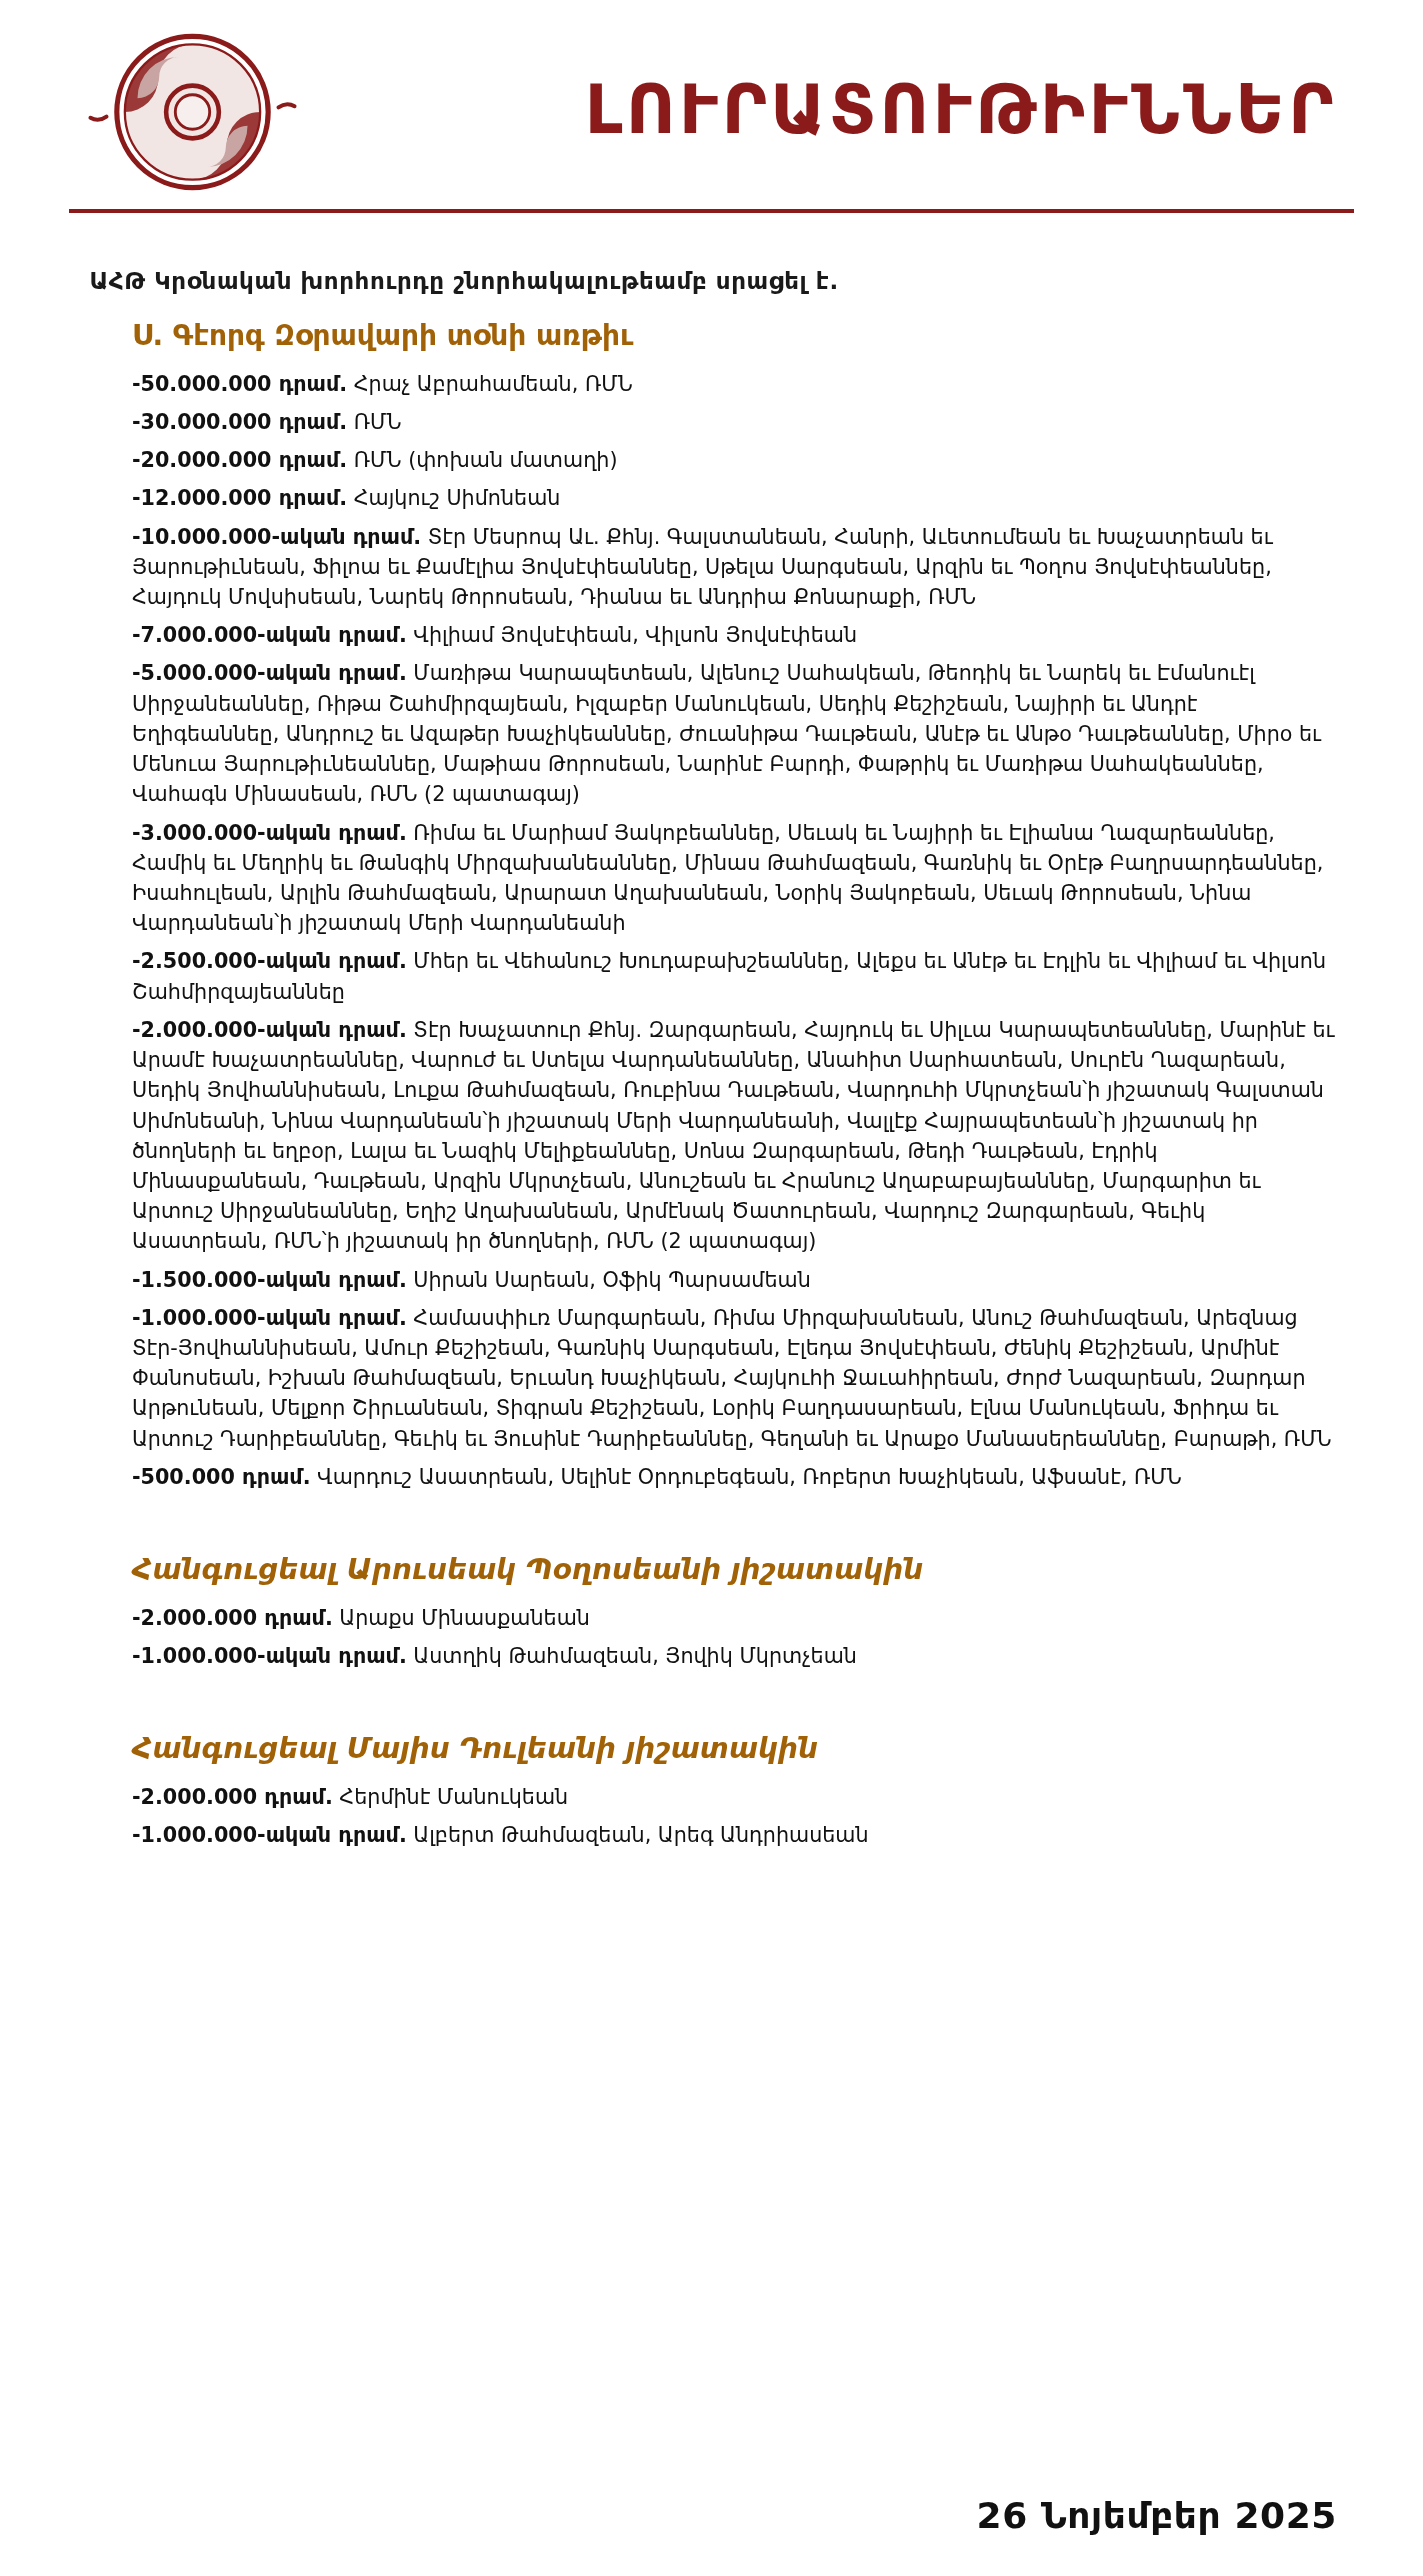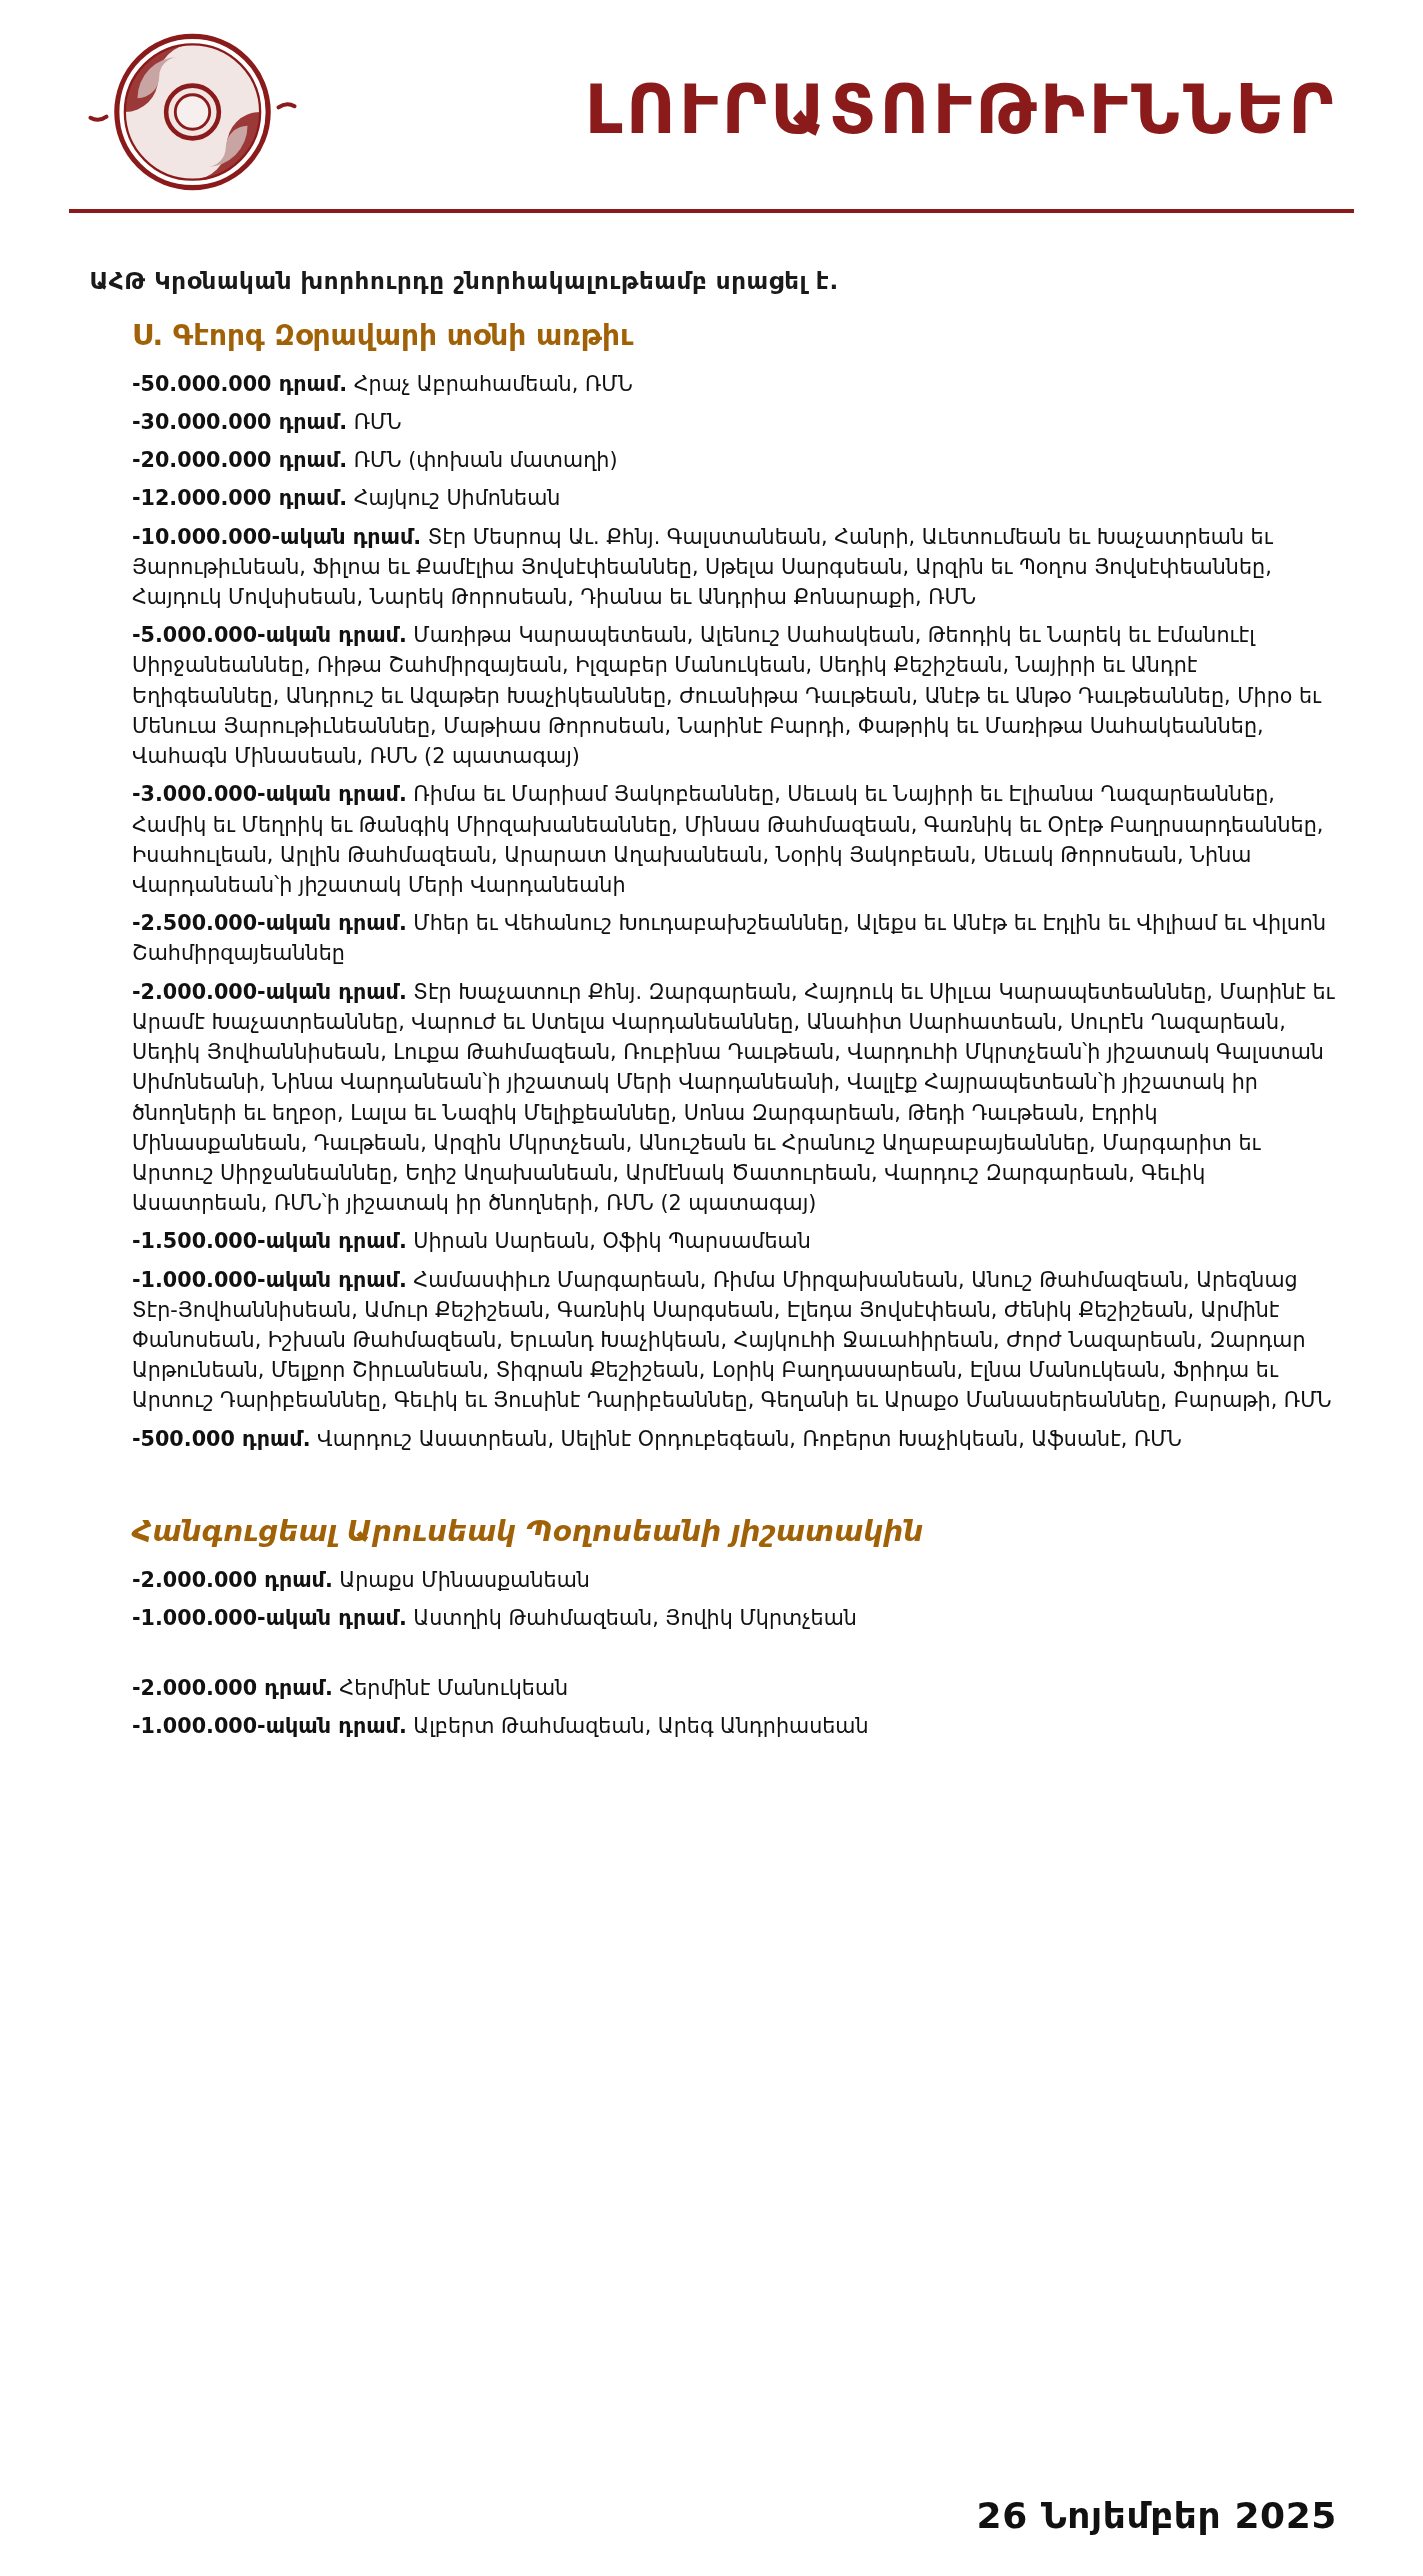--- a/index.html
+++ b/index.html
@@ -140,40 +140,42 @@
 
     <div class="intro">ԱՀԹ Կրօնական խորհուրդը շնորհակալութեամբ սրացել է.</div>
 
     <div class="section">
       <div class="section-heading">Ս. Գէորգ Զօրավարի տօնի առթիւ</div>
       <p class="entry"><span class="amt">-50.000.000 դրամ.</span> <span>Հրաչ Աբրահամեան, ՌՄՆ</span></p>
       <p class="entry"><span class="amt">-30.000.000 դրամ.</span> <span>ՌՄՆ</span></p>
       <p class="entry"><span class="amt">-20.000.000 դրամ.</span> <span>ՌՄՆ (փոխան մատաղի)</span></p>
       <p class="entry"><span class="amt">-12.000.000 դրամ.</span> <span>Հայկուշ Սիմոնեան</span></p>
       <p class="entry"><span class="amt">-10.000.000-ական դրամ.</span> <span>Տէր Մեսրոպ Աւ. Քհնյ. Գալստանեան, Հանրի, Աւետումեան եւ Խաչատրեան եւ Յարութիւնեան, Ֆիլոա եւ Քամէլիա Յովսէփեաննեը, Սթելա Սարգսեան, Արզին եւ Պօղոս Յովսէփեաննեը, Հայդուկ Մովսիսեան, Նարեկ Թորոսեան, Դիանա եւ Անդրիա Քոնարաքի, ՌՄՆ</span></p>
+      <p class="entry"><span class="amt">-7.000.000-ական դրամ.</span> <span>Վիլիամ Յովսէփեան, Վիլսոն Յովսէփեան</span></p>
       <p class="entry"><span class="amt">-5.000.000-ական դրամ.</span> <span>Մառիթա Կարապետեան, Ալենուշ Սահակեան, Թեոդիկ եւ Նարեկ եւ Էմանուէլ Սիրջանեաննեը, Ռիթա Շահմիրզայեան, Իլզաբեր Մանուկեան, Սեդիկ Քեշիշեան, Նայիրի եւ Անդրէ Եղիգեաննեը, Անդրուշ եւ Ազաթեր Խաչիկեաննեը, Ժուանիթա Դաւթեան, Անէթ եւ Անթօ Դաւթեաննեը, Միրօ եւ Մենուա Յարութիւնեաննեը, Մաթիաս Թորոսեան, Նարինէ Բարդի, Փաթրիկ եւ Մառիթա Սահակեաննեը, Վահագն Մինասեան, ՌՄՆ (2 պատագայ)</span></p>
       <p class="entry"><span class="amt">-3.000.000-ական դրամ.</span> <span>Ռիմա եւ Մարիամ Յակոբեաննեը, Սեւակ եւ Նայիրի եւ Էլիանա Ղազարեաննեը, Համիկ եւ Մեղրիկ եւ Թանգիկ Միրզախանեաննեը, Մինաս Թահմազեան, Գառնիկ եւ Օրէթ Բաղրսարդեաննեը, Իսահուլեան, Արլին Թահմազեան, Արարատ Աղախանեան, Նօրիկ Յակոբեան, Սեւակ Թորոսեան, Նինա Վարդանեան՝ի յիշատակ Մերի Վարդանեանի</span></p>
       <p class="entry"><span class="amt">-2.500.000-ական դրամ.</span> <span>Մհեր եւ Վեհանուշ Խուդաբախշեաննեը, Ալեքս եւ Անէթ եւ Էդլին եւ Վիլիամ եւ Վիլսոն Շահմիրզայեաննեը</span></p>
       <p class="entry"><span class="amt">-2.000.000-ական դրամ.</span> <span>Տէր Խաչատուր Քհնյ. Զարգարեան, Հայդուկ եւ Սիլւա Կարապետեաննեը, Մարինէ եւ Արամէ Խաչատրեաննեը, Վարուժ եւ Ստելա Վարդանեաննեը, Անահիտ Սարհատեան, Սուրէն Ղազարեան, Սեդիկ Յովհաննիսեան, Լուքա Թահմազեան, Ռուբինա Դաւթեան, Վարդուհի Մկրտչեան՝ի յիշատակ Գալստան Սիմոնեանի, Նինա Վարդանեան՝ի յիշատակ Մերի Վարդանեանի, Վալլէք Հայրապետեան՝ի յիշատակ իր ծնողների եւ եղբօր, Լալա եւ Նազիկ Մելիքեաննեը, Սոնա Զարգարեան, Թեդի Դաւթեան, Էդրիկ Մինասքանեան, Դաւթեան, Արզին Մկրտչեան, Անուշեան եւ Հրանուշ Աղաբաբայեաննեը, Մարգարիտ եւ Արտուշ Սիրջանեաննեը, Եղիշ Աղախանեան, Արմէնակ Ծատուրեան, Վարդուշ Զարգարեան, Գեւիկ Ասատրեան, ՌՄՆ՝ի յիշատակ իր ծնողների, ՌՄՆ (2 պատագայ)</span></p>
       <p class="entry"><span class="amt">-1.500.000-ական դրամ.</span> <span>Սիրան Սարեան, Օֆիկ Պարսամեան</span></p>
       <p class="entry"><span class="amt">-1.000.000-ական դրամ.</span> <span>Համասփիւռ Մարգարեան, Ռիմա Միրզախանեան, Անուշ Թահմազեան, Արեզնաց Տէր-Յովհաննիսեան, Ամուր Քեշիշեան, Գառնիկ Սարգսեան, Էլեդա Յովսէփեան, Ժենիկ Քեշիշեան, Արմինէ Փանոսեան, Իշխան Թահմազեան, Երւանդ Խաչիկեան, Հայկուհի Ջաւահիրեան, Ժորժ Նազարեան, Զարդար Արթունեան, Մելքոր Շիրւանեան, Տիգրան Քեշիշեան, Լօրիկ Բաղդասարեան, Էլնա Մանուկեան, Ֆրիդա եւ Արտուշ Դարիբեաննեը, Գեւիկ եւ Յուսինէ Դարիբեաննեը, Գեղանի եւ Արաքօ Մանասերեաննեը, Բարաթի, ՌՄՆ</span></p>
       <p class="entry"><span class="amt">-500.000 դրամ.</span> <span>Վարդուշ Ասատրեան, Սելինէ Օրդուբեգեան, Ռոբերտ Խաչիկեան, Աֆսանէ, ՌՄՆ</span></p>
     </div>
 
     <div class="spacer-lg"></div>
 
     <div class="section">
       <div class="section-heading plain">Հանգուցեալ Արուսեակ Պօղոսեանի յիշատակին</div>
       <p class="entry"><span class="amt">-2.000.000 դրամ.</span> <span>Արաքս Մինասքանեան</span></p>
       <p class="entry"><span class="amt">-1.000.000-ական դրամ.</span> <span>Աստղիկ Թահմազեան, Յովիկ Մկրտչեան</span></p>
     </div>
 
     <div class="spacer-lg"></div>
 
     <div class="section">
+      <div class="section-heading plain">Հանգուցեալ Մայիս Դուլեանի յիշատակին</div>
       <p class="entry"><span class="amt">-2.000.000 դրամ.</span> <span>Հերմինէ Մանուկեան</span></p>
       <p class="entry"><span class="amt">-1.000.000-ական դրամ.</span> <span>Ալբերտ Թահմազեան, Արեգ Անդրիասեան</span></p>
     </div>
 
     <div class="spacer-lg"></div>
 
 
   </div>
 
   <div class="footer-date">26 Նոյեմբեր 2025</div>

